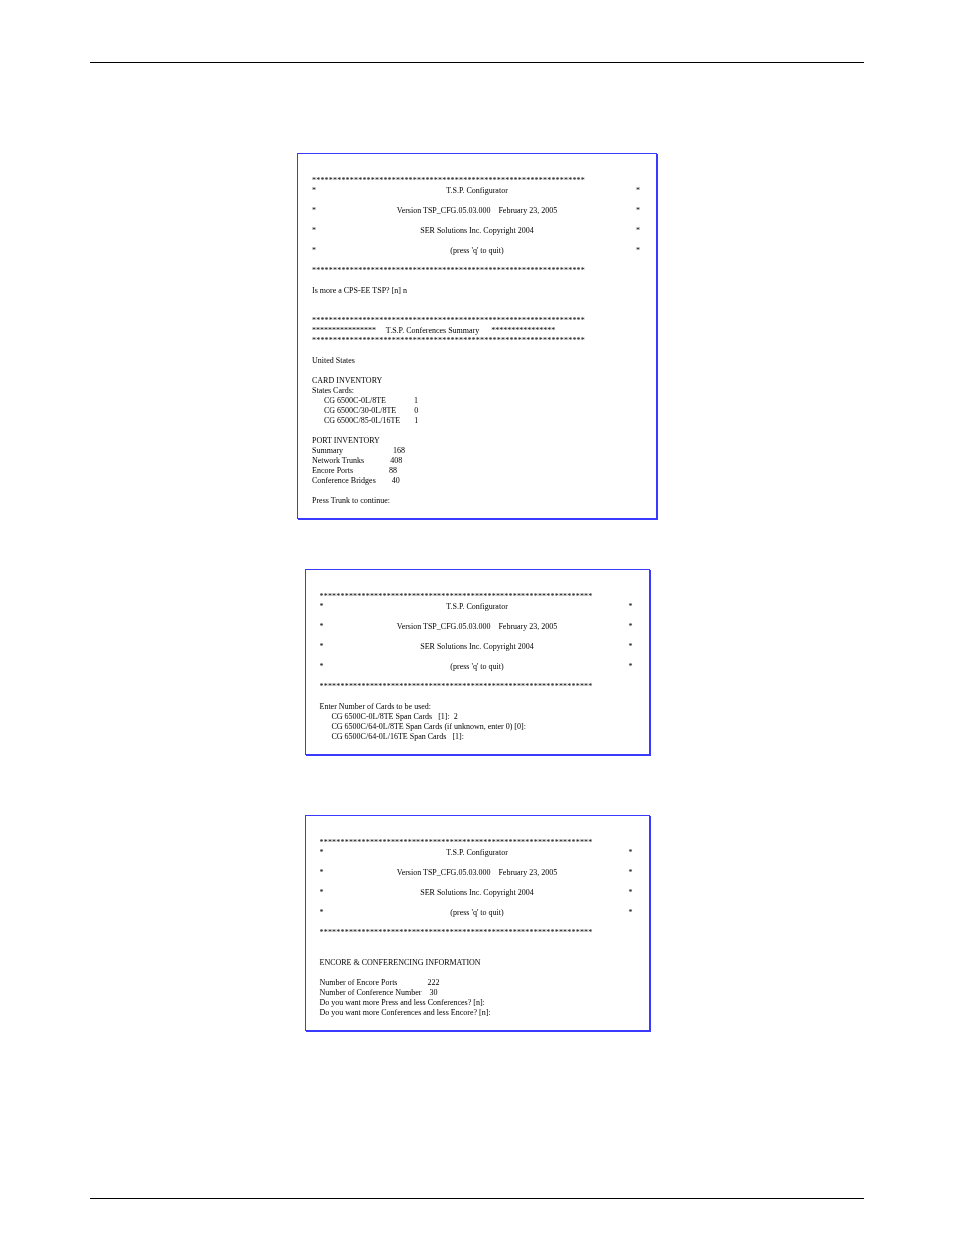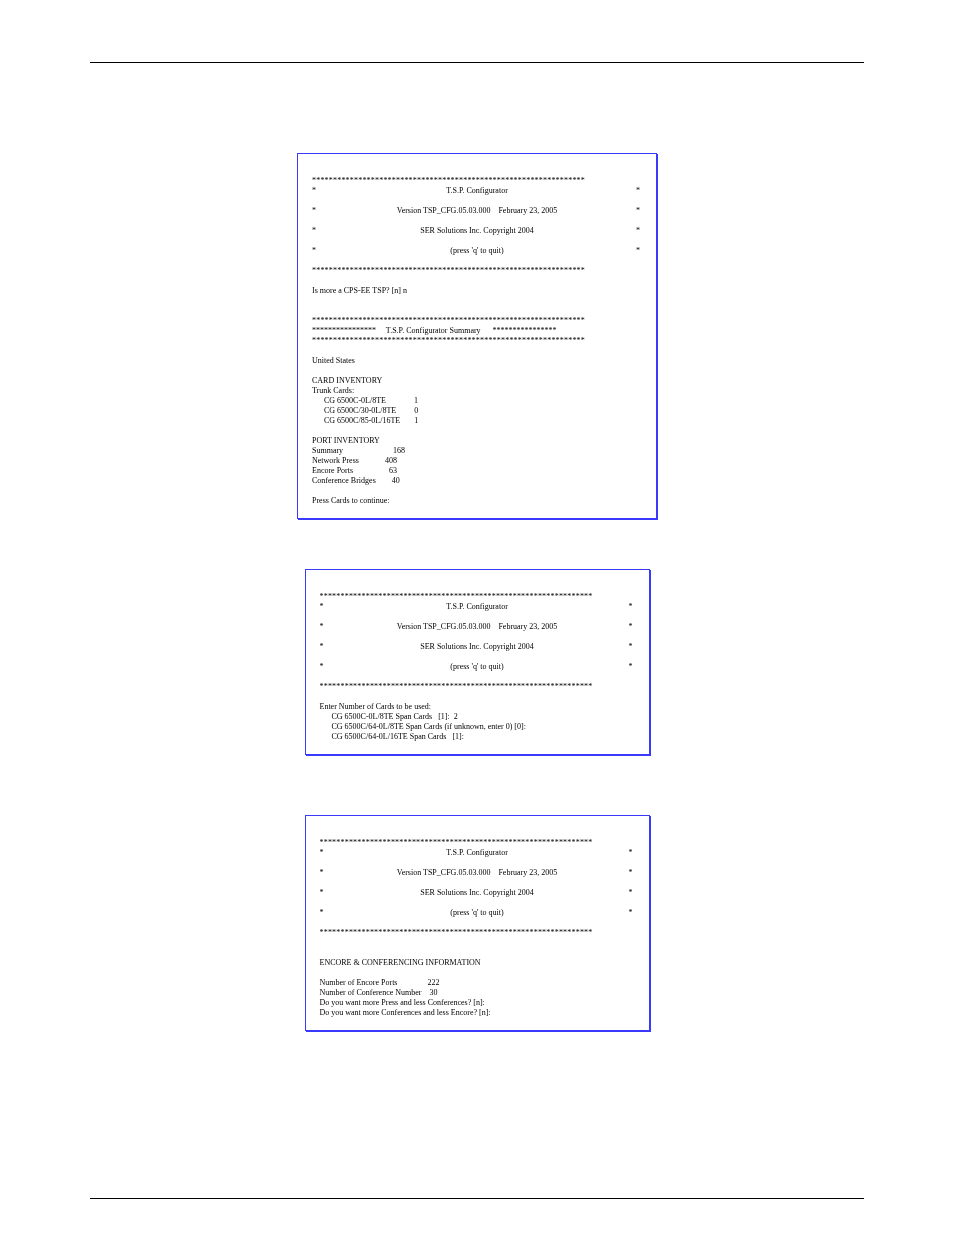--- a/index.html
+++ b/index.html
@@ -78,38 +78,38 @@
 <span class="banner-line"><span class="l">*</span><span>T.S.P. Configurator</span><span class="r">*</span></span>
 <span class="banner-line"><span class="l">*</span><span>Version TSP_CFG.05.03.000    February 23, 2005</span><span class="r">*</span></span>
 <span class="banner-line"><span class="l">*</span><span>SER Solutions Inc. Copyright 2004</span><span class="r">*</span></span>
 <span class="banner-line"><span class="l">*</span><span>(press 'q' to quit)</span><span class="r">*</span></span>
 <span class="stars">*****************************************************************</span>
 
 <span>Is more a CPS-EE TSP? [n] n</span>
 
 
 <span class="stars">*****************************************************************</span>
-<span><span>****************</span>     <span>T.S.P. Configurator Summary</span>      <span>****************</span></span>
+<span><span>****************</span>     <span>T.S.P. Conferences Summary</span>      <span>****************</span></span>
 <span class="stars">*****************************************************************</span>
 
 <span>United States</span>
 
 <span>CARD INVENTORY</span>
-<span>Trunk Cards:</span>
+<span>States Cards:</span>
 <span>      <span>CG 6500C-0L/8TE</span>              <span>1</span></span>
 <span>      <span>CG 6500C/30-0L/8TE</span>         <span>0</span></span>
 <span>      <span>CG 6500C/85-0L/16TE</span>       <span>1</span></span>
 
 <span>PORT INVENTORY</span>
 <span><span>Summary</span>                         <span>168</span></span>
-<span><span>Network Press</span>             <span>408</span></span>
-<span><span>Encore Ports</span>                  <span>63</span></span>
+<span><span>Network Trunks</span>             <span>408</span></span>
+<span><span>Encore Ports</span>                  <span>88</span></span>
 <span><span>Conference Bridges</span>        <span>40</span></span>
 
-<span>Press Cards to continue:</span></div>
+<span>Press Trunk to continue:</span></div>
 
   <div class="caption"></div>
 
   <div class="terminal" style="width:345px; margin-top:50px;">
 <span class="stars">*****************************************************************</span>
 <span class="banner-line"><span class="l">*</span><span>T.S.P. Configurator</span><span class="r">*</span></span>
 <span class="banner-line"><span class="l">*</span><span>Version TSP_CFG.05.03.000    February 23, 2005</span><span class="r">*</span></span>
 <span class="banner-line"><span class="l">*</span><span>SER Solutions Inc. Copyright 2004</span><span class="r">*</span></span>
 <span class="banner-line"><span class="l">*</span><span>(press 'q' to quit)</span><span class="r">*</span></span>
 <span class="stars">*****************************************************************</span>

